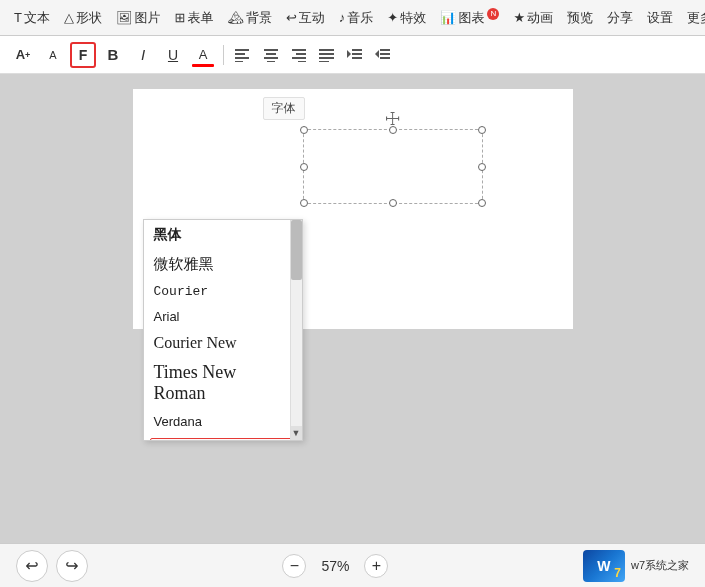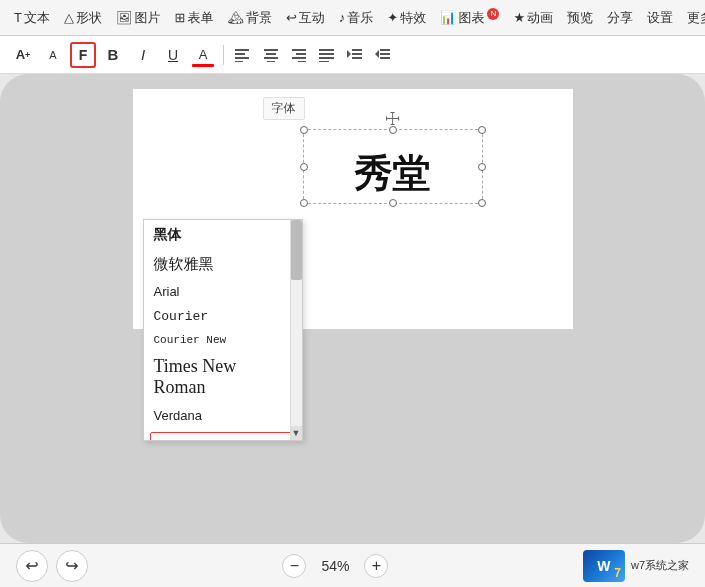--- a/index.html
+++ b/index.html
@@ -239,21 +239,20 @@
 
     .main-content {
       display: flex;
       flex-direction: column;
       height: calc(587px - 36px - 38px - 44px);
       background: #d0d0d0;
       position: relative;
       align-items: center;
       justify-content: flex-start;
       padding-top: 15px;
-      border-radius: 28px;
     }
 
     .slide-white {
       background: white;
       width: 440px;
       min-height: 240px;
       position: relative;
       display: flex;
       align-items: flex-start;
       justify-content: center;
@@ -395,30 +394,29 @@
 
       <div class="handle handle-tl"></div>
       <div class="handle handle-tr"></div>
       <div class="handle handle-bl"></div>
       <div class="handle handle-br"></div>
       <div class="handle handle-tm"></div>
       <div class="handle handle-bm"></div>
       <div class="handle handle-ml"></div>
       <div class="handle handle-mr"></div>
 
-      <div class="text-content-preview" style="font-size:38px;font-weight:bold;color:#111;text-align:center;padding-top:8px;">秀堂</div>
     </div>
 
     <div class="font-dropdown" style="position:absolute;top:130px;left:10px;">
       <ul class="font-list" style="position:relative;">
         <li style="font-family:'黑体',serif;font-weight:bold;font-size:14px;padding:6px 10px;">黑体</li>
         <li style="font-family:'Microsoft YaHei',sans-serif;font-size:15px;padding:5px 10px;">微软雅黑</li>
+        <li style="font-family:Courier,monospace;font-size:13px;padding:5px 10px;">Courier</li>
         <li style="font-family:Arial,sans-serif;font-size:13px;padding:5px 10px;">Arial</li>
-        <li style="font-family:Courier,monospace;font-size:13px;padding:5px 10px;">Courier</li>
-        <li style="font-family:Liberation Mono, monospace;font-size:11px;padding:5px 10px;">Courier New</li>
+        <li style="font-family:Liberation Serif, serif;font-size:16px;padding:5px 10px;">Courier New</li>
         <li style="font-family:'Times New Roman',serif;font-size:18px;padding:5px 10px;">Times New Roman</li>
         <li style="font-family:Verdana,sans-serif;font-size:13px;padding:5px 10px;">Verdana</li>
 
         <li class="font-section-label" style="font-size:12px;color:#555;border:1.5px solid #e53935;margin:4px 6px;padding:4px 6px;list-style:none;border-radius:2px;background:#fff9f9;line-height:1.6;">以下字体手机端显示为<br>图片</li>
 
       </ul>
 
       <div style="position:absolute;right:0;top:0;width:12px;background:#f0f0f0;bottom:0;border-left:1px solid #ddd;">
         <div style="position:absolute;top:0;right:0;left:0;height:60px;background:#bbb;border-radius:2px;"></div>
         <div style="position:absolute;bottom:0;left:0;right:0;height:14px;background:#e0e0e0;display:flex;align-items:center;justify-content:center;font-size:9px;color:#555;">▼</div>
@@ -427,21 +425,21 @@
   </div>
 </div>
 
 <div class="bottom-bar">
   <div class="bottom-left">
     <div class="bottom-btn" title="撤销">↩</div>
     <div class="bottom-btn" title="重做">↪</div>
   </div>
   <div class="bottom-center">
     <div class="zoom-btn">−</div>
-    <span class="zoom-text">54%</span>
+    <span class="zoom-text">57%</span>
     <div class="zoom-btn">+</div>
   </div>
   <div class="bottom-right">
 
     <div style="display:flex;align-items:center;gap:6px;">
 
       <div style="width:42px;height:32px;background:linear-gradient(135deg,#0d47a1,#1976d2,#42a5f5);border-radius:4px;display:flex;align-items:center;justify-content:center;position:relative;overflow:hidden;">
         <span style="color:white;font-weight:bold;font-size:14px;z-index:1;">W</span>
         <span style="color:#ffd740;font-weight:bold;font-size:12px;z-index:1;position:absolute;bottom:2px;right:4px;">7</span>
       </div>

